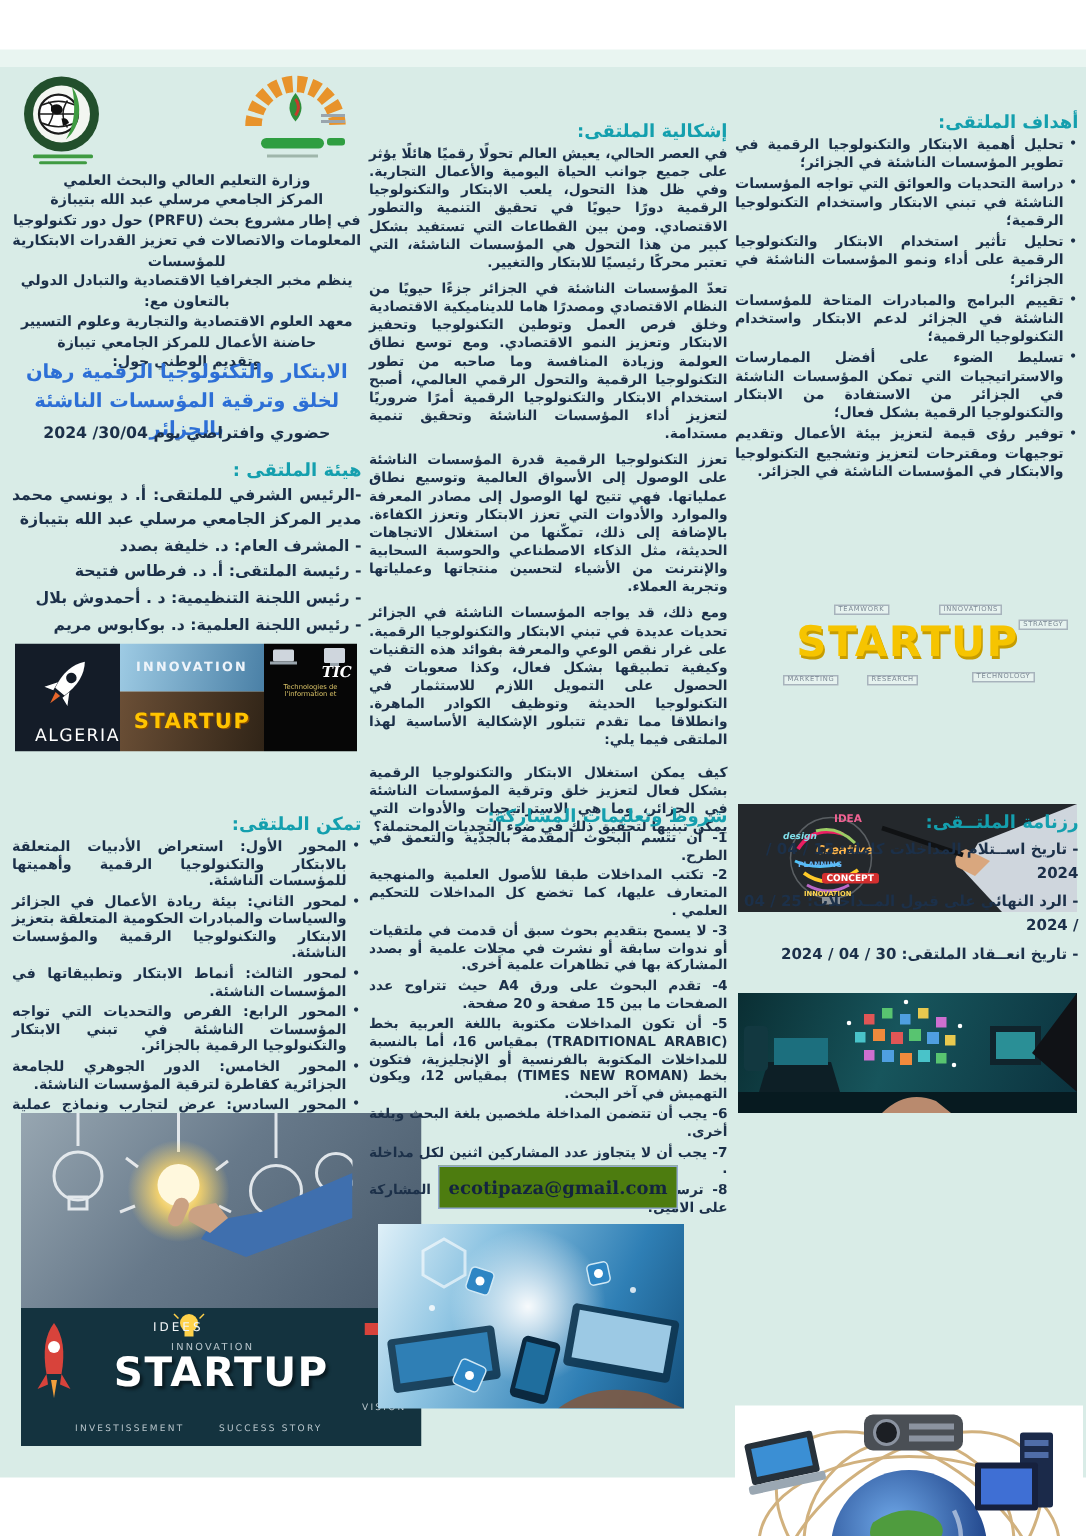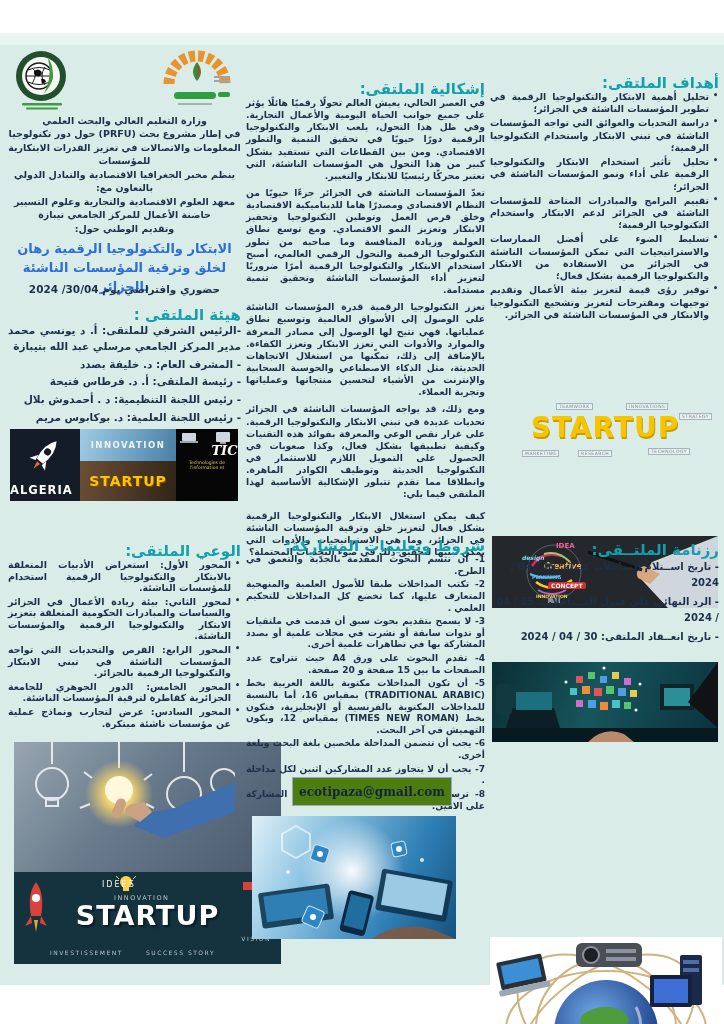--- a/index.html
+++ b/index.html
@@ -2,21 +2,21 @@
 <html lang="ar"><head>
 <meta charset="utf-8">
 <style>
   html,body{margin:0;padding:0;}
   body{width:724px;height:1024px;position:relative;background:#ffffff;
        font-family:"DejaVu Sans",sans-serif;overflow:hidden;}
   .panel{position:absolute;left:0;top:33px;width:724px;height:952px;
          background:linear-gradient(#e9f5f1 0 12px,#d9ece7 12px);}
   .abs{position:absolute;}
   .rtl{direction:rtl;}
-  .h{color:#149fae;font-weight:bold;font-size:15px;}
+  .h{color:#149fae;font-weight:bold;font-size:12px;}
   .t{color:#1c3049;font-weight:700;}
   .center{text-align:center;}
   .just{text-align:justify;}
   ul{margin:0;padding:0;list-style:none;}
   .blist li{position:relative;padding-right:10px;margin-bottom:2px;}
   .blist li::before{content:"•";position:absolute;right:1px;top:0;font-size:8px;color:#1c3049;}
   .nlist li{margin-bottom:2px;}
   .dash li{margin-bottom:3px;}
   
   .ministry{font-size:9.5px;line-height:1.42;}
@@ -29,33 +29,33 @@
   .obj{font-size:9.4px;line-height:1.3;}
   .cal{font-size:10px;line-height:1.6;}
   
   .email-box{background:#4d7c0f;border:1px solid #93a9cf;display:flex;
              align-items:center;justify-content:center;
              font-family:"DejaVu Serif",serif;font-weight:bold;
              font-size:12px;color:#13243f;direction:ltr;}
   
   .banner{display:flex;overflow:hidden;}
   .b-alg{width:70px;background:#141c28;position:relative;}
-  .b-alg .algeria{position:absolute;bottom:4px;left:0;right:0;text-align:left;
-                  color:#fff;font-weight:bold;font-size:11.5px;letter-spacing:1px;}
+  .b-alg .algeria{position:absolute;bottom:4px;left:0;right:0;text-align:right;
+                  color:#fff;font-weight:normal;font-size:11.5px;letter-spacing:1px;}
   .b-mid{width:96px;display:flex;flex-direction:column;}
   .b-mid-top{height:32px;background:linear-gradient(100deg,#9ecbe4,#4a80a6);
              display:flex;align-items:center;justify-content:center;}
   .b-mid-top span{color:#eef4fa;font-size:8.5px;letter-spacing:1.5px;font-weight:bold;}
   .b-mid-bot{flex:1;background:linear-gradient(100deg,#6b4f36,#302417);
              display:flex;align-items:center;justify-content:center;}
   .b-mid-bot span{color:#ffc400;font-size:14px;font-weight:900;letter-spacing:1px;
                   text-shadow:1px 1px 0 #8a4d00;}
   .b-tic{flex:1;background:#060606;position:relative;text-align:center;}
   .b-tic .tic{color:#fff;font-family:"DejaVu Serif",serif;font-style:italic;
-              font-weight:bold;font-size:13px;display:block;margin-top:14px;padding-left:35px;}
+              font-weight:bold;font-size:10px;display:block;margin-top:14px;padding-left:35px;}
   .b-tic .tic-cap{color:#d9c267;font-size:4.5px;display:block;margin-top:2px;}
   
   .bulbs{overflow:hidden;}
   .bulbs-top{height:130px;background:linear-gradient(130deg,#97a6b1,#67798a 45%,#47596a);position:relative;}
   .bulbs-bot{height:92px;background:#14333f;position:relative;color:#fff;}
   .bb-idees{position:absolute;top:8px;left:88px;font-size:8px;letter-spacing:2px;color:#f2f5f7;}
   .bb-innov{position:absolute;top:22px;left:100px;font-size:6.5px;letter-spacing:1.5px;color:#b9c6cc;}
   .bb-startup{position:absolute;top:28px;left:0;right:0;text-align:center;font-size:27px;
               font-weight:900;letter-spacing:1px;color:#fff;text-shadow:2px 2px 2px #0a1b22;}
   .bb-invest{position:absolute;bottom:8px;left:36px;font-size:6px;letter-spacing:1.5px;color:#b9c6cc;}
@@ -103,20 +103,21 @@
     <rect x="56" y="28" width="16" height="2" fill="#9aa5ad"></rect>
     <rect x="56" y="32" width="16" height="2" fill="#9aa5ad"></rect>
     <rect x="16" y="44" width="42" height="7" rx="3.5" fill="#2f9e41"></rect>
     <rect x="60" y="44" width="12" height="5" rx="2" fill="#2f9e41"></rect>
     <rect x="20" y="55" width="34" height="2" fill="#9fb6ab"></rect>
   </svg>
 </div>
 
 <div class="abs rtl t ministry center" style="left:8px;top:114px;width:233px;">
   <div>وزارة التعليم العالي والبحث العلمي</div>
+  <div>المركز الجامعي مرسلي عبد الله بتيبازة</div>
   <div>في إطار مشروع بحث (PRFU) حول دور تكنولوجيا المعلومات والاتصالات في تعزيز القدرات الابتكارية للمؤسسات</div>
   <div>ينظم مخبر الجغرافيا الاقتصادية والتبادل الدولي</div>
   <div>بالتعاون مع:</div>
   <div>معهد العلوم الاقتصادية والتجارية وعلوم التسيير</div>
   <div>حاضنة الأعمال للمركز الجامعي تيبازة</div>
   <div>وتقديم الوطني حول:</div>
 </div>
 
 <div class="abs rtl title center" style="left:8px;top:240px;width:233px;">الابتكار والتكنولوجيا الرقمية رهان لخلق وترقية المؤسسات الناشئة بالجزائر</div>
 
@@ -156,24 +157,25 @@
       <rect x="6" y="2" width="14" height="8" rx="1" fill="#cfd6dd"></rect>
       <rect x="4" y="10" width="18" height="2" fill="#9aa5ad"></rect>
       <rect x="40" y="1" width="14" height="10" rx="1" fill="#cfd6dd"></rect>
       <rect x="44" y="11" width="6" height="2" fill="#9aa5ad"></rect>
     </svg>
     <span class="tic">TIC</span>
     <span class="tic-cap">Technologies de l'information et</span>
   </div>
 </div>
 
-<div class="abs rtl h" style="left:8px;top:542px;width:233px;">الوعي الملتقى:</div>
+<div class="abs rtl h" style="left:8px;top:542px;width:233px;">تمكن الملتقى:</div>
 <ul class="abs rtl t axes blist just" style="left:8px;top:559px;width:233px;">
-  <li>المحور الأول: استعراض الأدبيات المتعلقة بالابتكار والتكنولوجيا الرقمية استخدام للمؤسسات الناشئة.</li>
+  <li>المحور الأول: استعراض الأدبيات المتعلقة بالابتكار والتكنولوجيا الرقمية وأهميتها للمؤسسات الناشئة.</li>
   <li>لمحور الثاني: بيئة ريادة الأعمال في الجزائر والسياسات والمبادرات الحكومية المتعلقة بتعزيز الابتكار والتكنولوجيا الرقمية والمؤسسات الناشئة.</li>
+  <li>لمحور الثالث: أنماط الابتكار وتطبيقاتها في المؤسسات الناشئة.</li>
   <li>المحور الرابع: الفرص والتحديات التي تواجه المؤسسات الناشئة في تبني الابتكار والتكنولوجيا الرقمية بالجزائر.</li>
   <li>المحور الخامس: الدور الجوهري للجامعة الجزائرية كقاطرة لترقية المؤسسات الناشئة.</li>
   <li>المحور السادس: عرض لتجارب ونماذج عملية عن مؤسسات ناشئة مبتكرة.</li>
 </ul>
 
 <div class="abs bulbs" style="left:14px;top:742px;width:267px;height:222px;">
   <div class="bulbs-top">
     <svg width="221" height="130">
       <defs>
         <radialGradient id="glow" cx="50%" cy="50%" r="50%">

